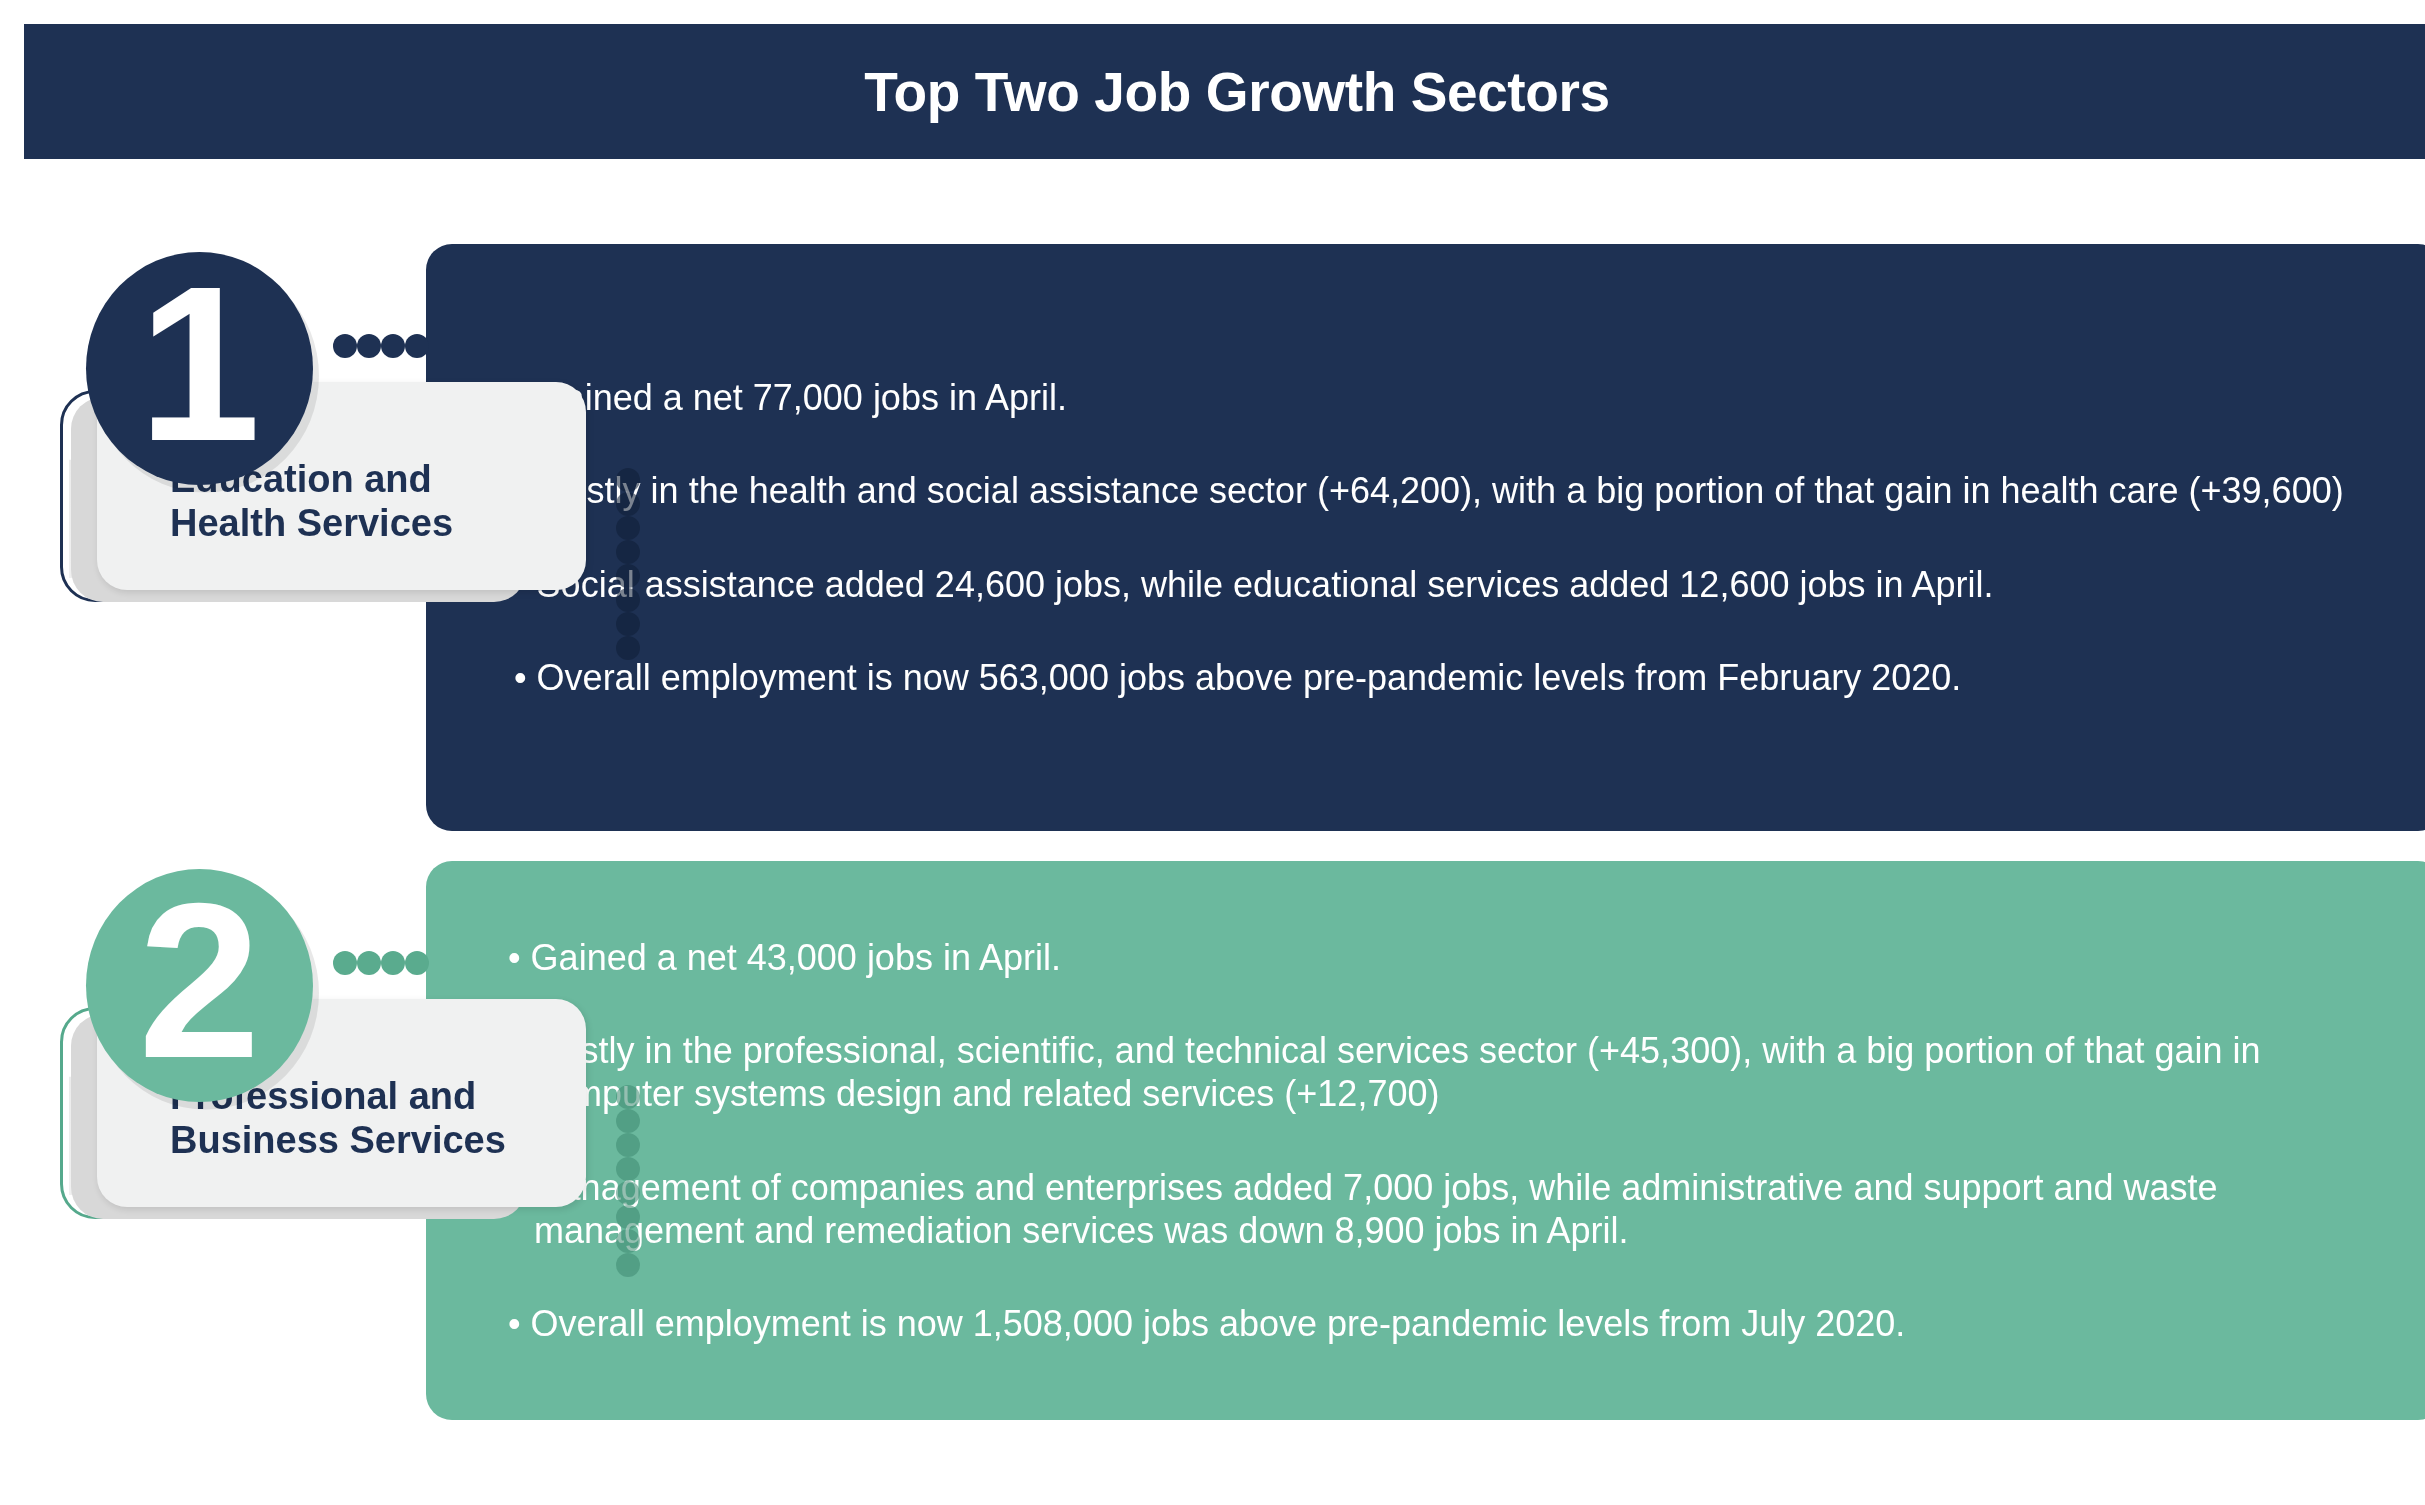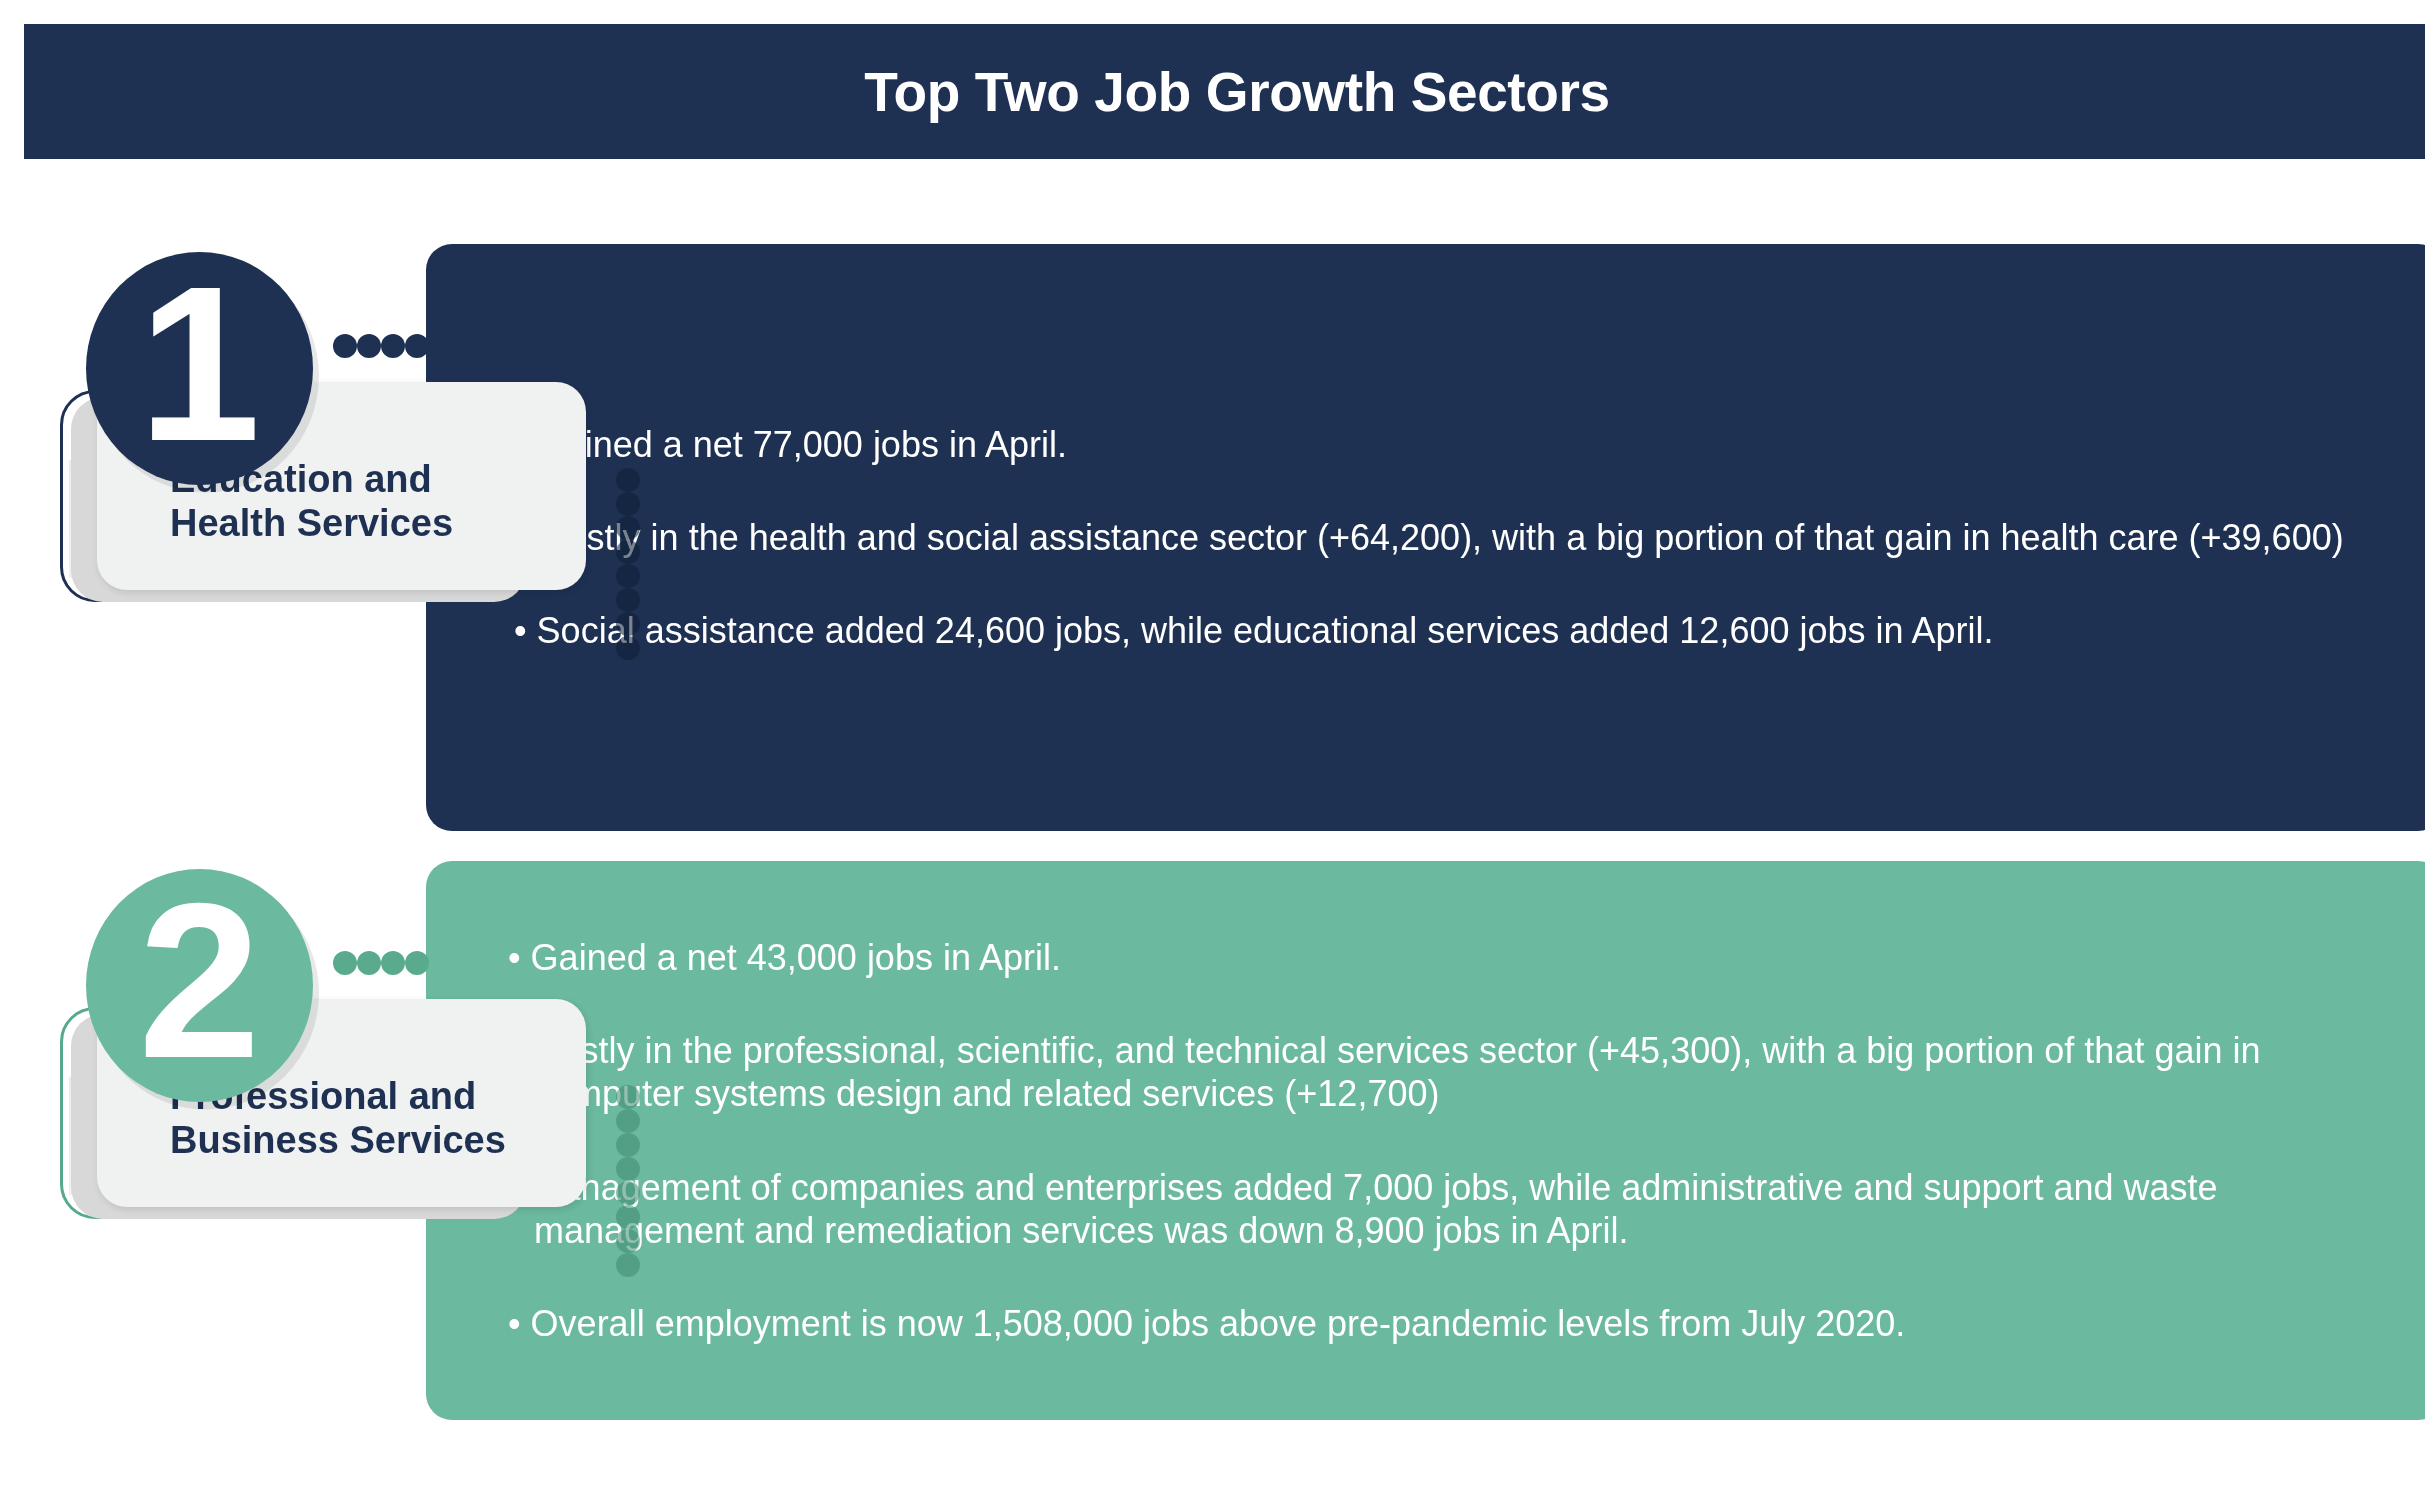--- a/index.html
+++ b/index.html
@@ -151,20 +151,21 @@
 
   <div class="header-bar">
     <div class="header-title">Top Two Job Growth Sectors</div>
   </div>
 
   <div class="panel panel-1">
     <div class="bullet-list">
       <div class="bullet">• Gained a net 77,000 jobs in April.</div>
       <div class="bullet">• Mostly in the health and social assistance sector (+64,200), with a big portion of that gain in health care (+39,600)</div>
       <div class="bullet">• Social assistance added 24,600 jobs, while educational services added 12,600 jobs in April.</div>
+      <div class="bullet">• Overall employment is now 563,000 jobs above pre-pandemic levels from February 2020.</div>
     </div>
   </div>
 
   <div class="stack stack-1">
     <div class="long-shadow"></div>
     <div class="outline-card"></div>
     <div class="grey-card"></div>
     <div class="label-card">
       <div class="label-text">Education and
 Health Services</div>

